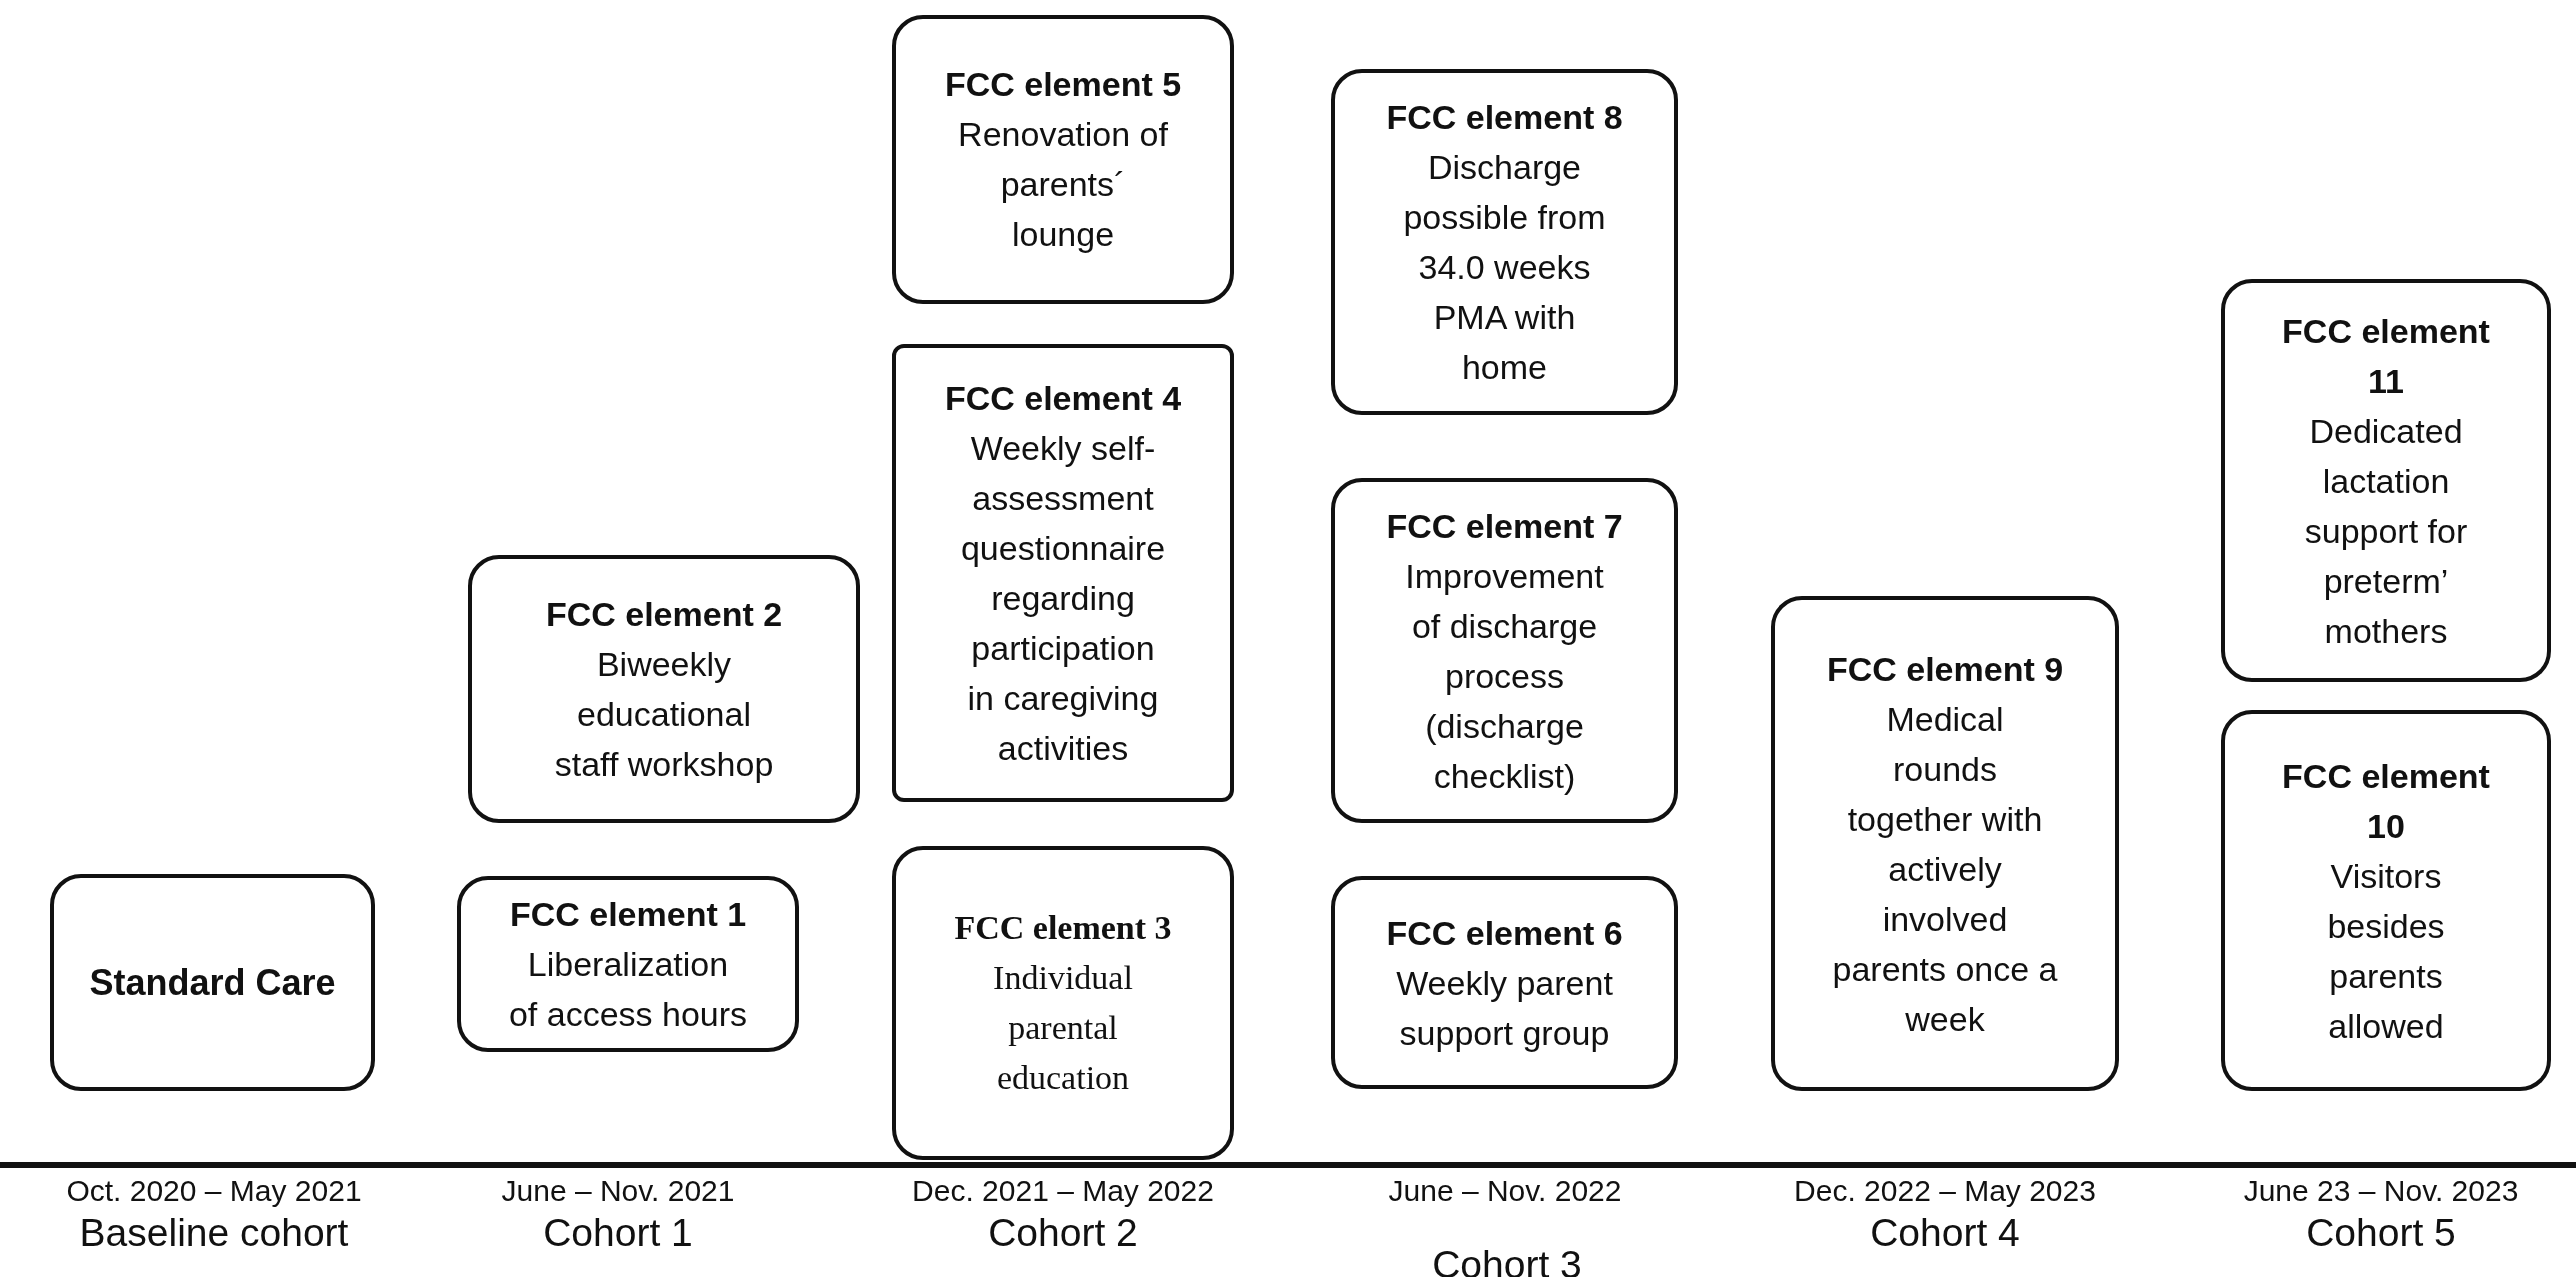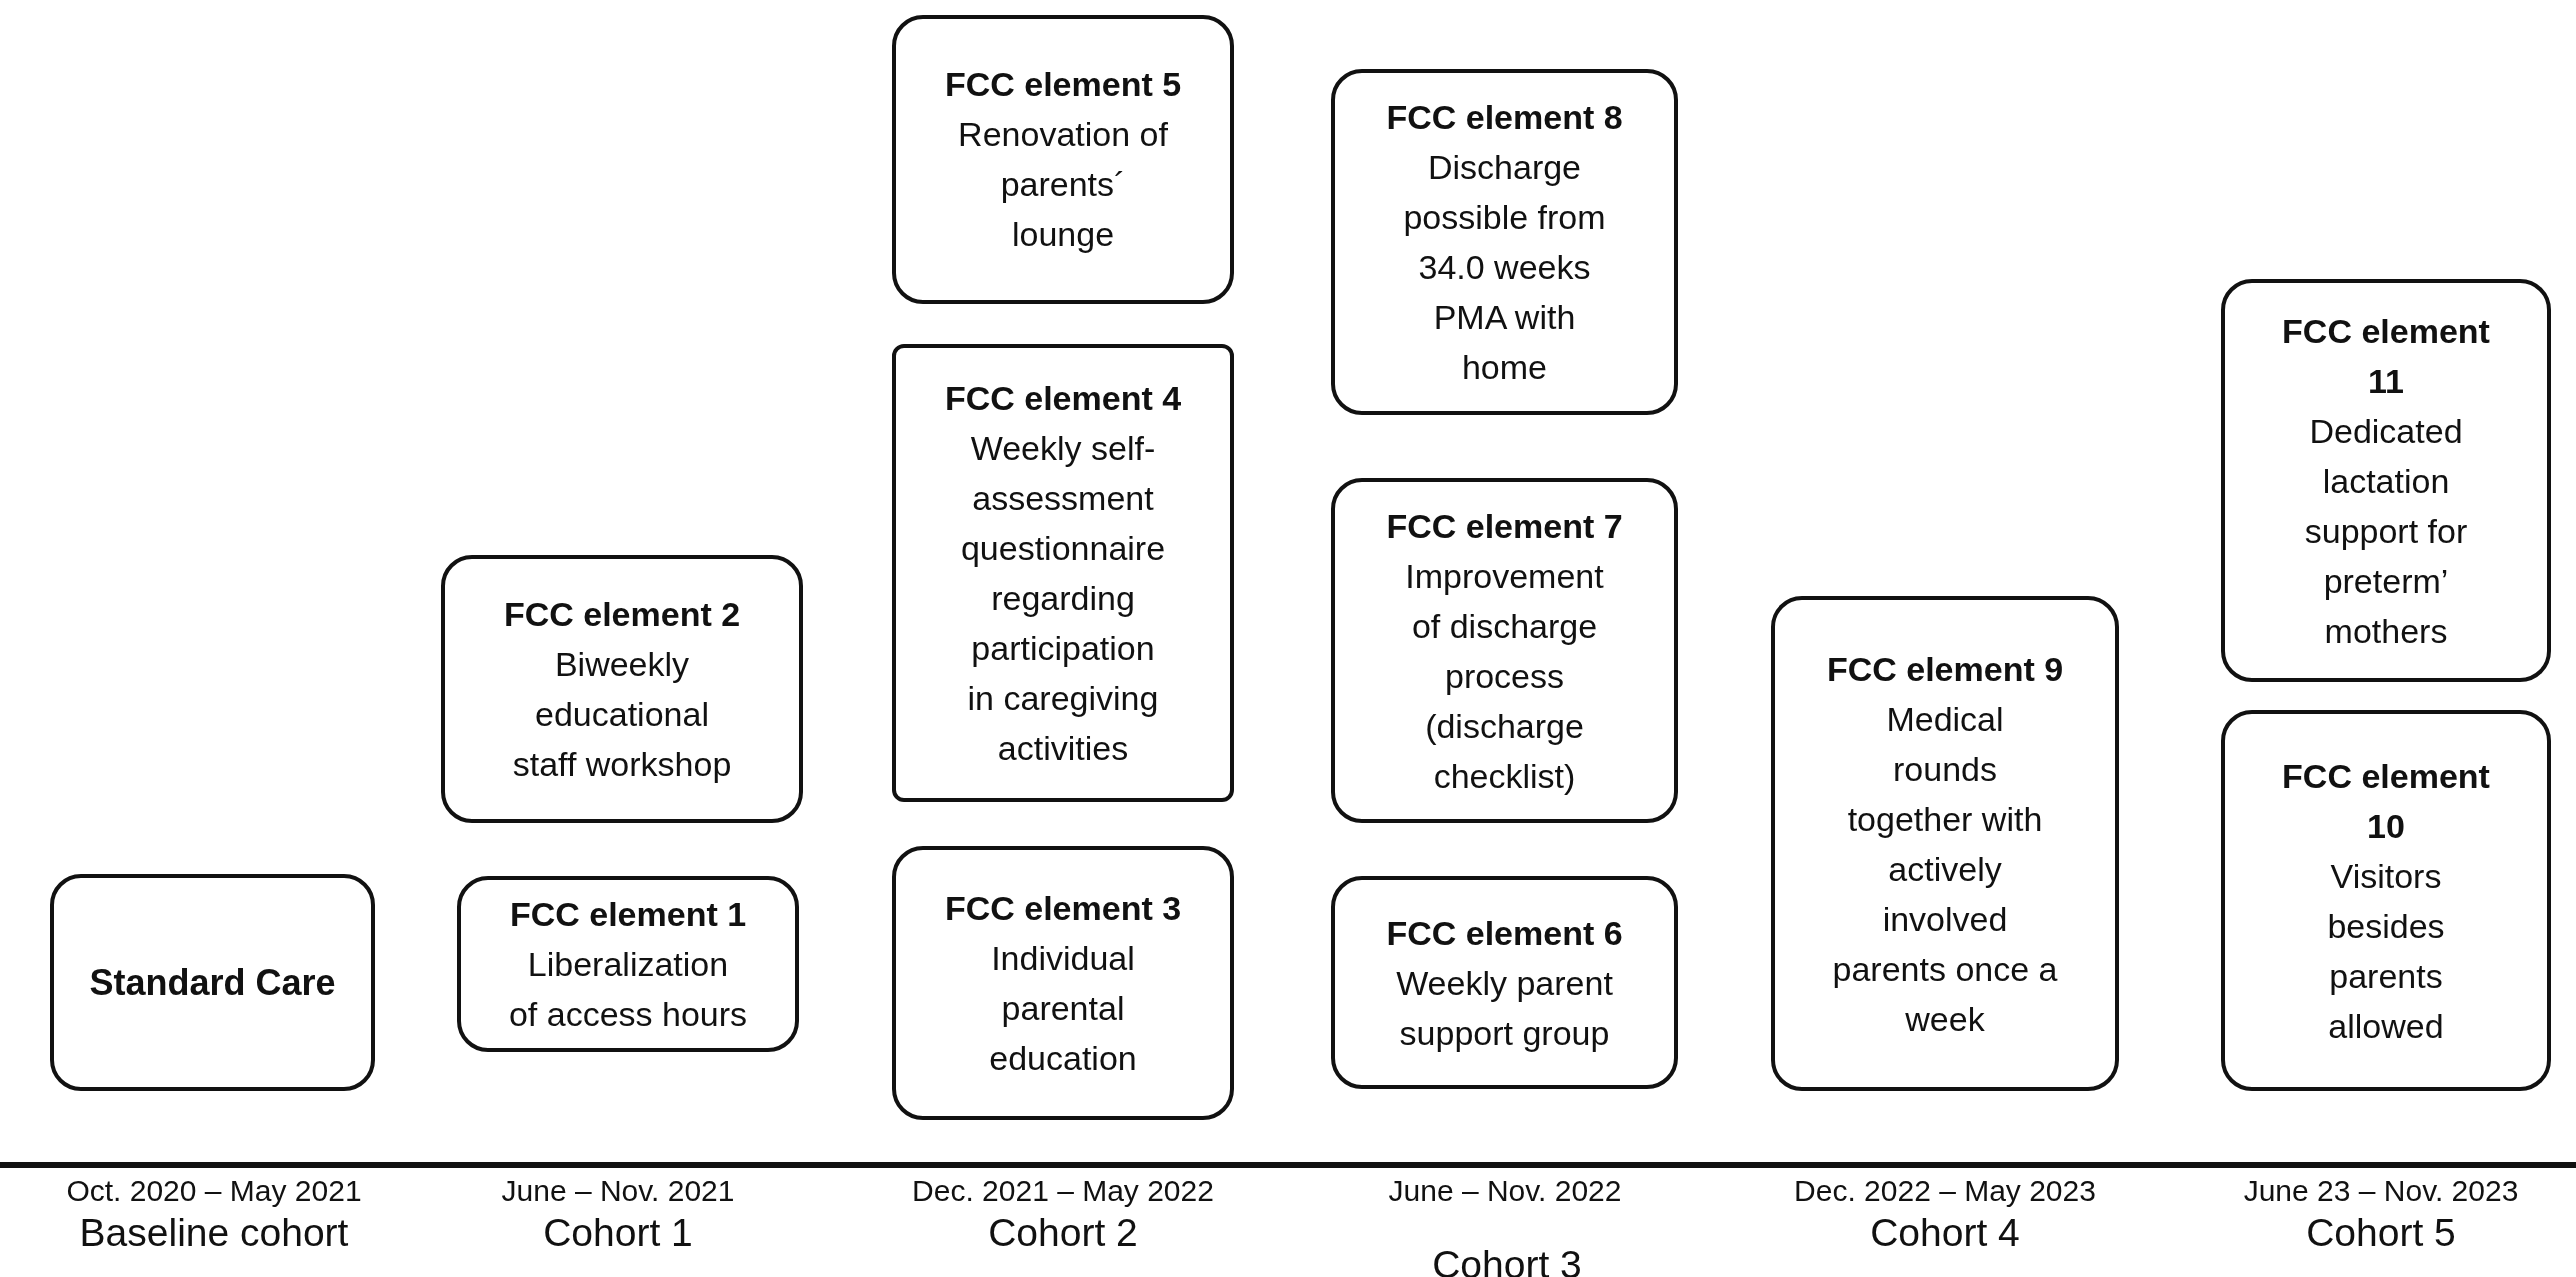--- a/index.html
+++ b/index.html
@@ -64,21 +64,21 @@
 </style>
 </head>
 <body>
 
 <div class="stage">
 
   <div class="box" style="left:50px; top:874px; width:325px; height:217px;">
     <div class="box-title sc">Standard Care</div>
   </div>
 
-  <div class="box" style="left:441px; top:555px; width:362px; height:268px;justify-content:center;">
+  <div class="box" style="left:468px; top:555px; width:392px; height:268px;justify-content:center;">
     <div class="box-title">FCC element 2</div>
     <div class="box-body">Biweekly
 educational
 staff workshop</div>
   </div>
   <div class="box" style="left:457px; top:876px; width:342px; height:176px;">
     <div class="box-title">FCC element 1</div>
     <div class="box-body">Liberalization
 of access hours</div>
   </div>
@@ -92,21 +92,21 @@
   <div class="box" style="left:892px; top:344px; width:342px; height:458px;border-radius:12px;">
     <div class="box-title">FCC element 4</div>
     <div class="box-body">Weekly self-
 assessment
 questionnaire
 regarding
 participation
 in caregiving
 activities</div>
   </div>
-  <div class="box" style="left:892px; top:846px; width:342px; height:274px;">
+  <div class="box" style="left:892px; top:846px; width:342px; height:314px;font-family:Liberation Serif, serif;">
     <div class="box-title">FCC element 3</div>
     <div class="box-body">Individual
 parental
 education</div>
   </div>
 
   <div class="box" style="left:1331px; top:69px; width:347px; height:346px;">
     <div class="box-title">FCC element 8</div>
     <div class="box-body">Discharge
 possible from

